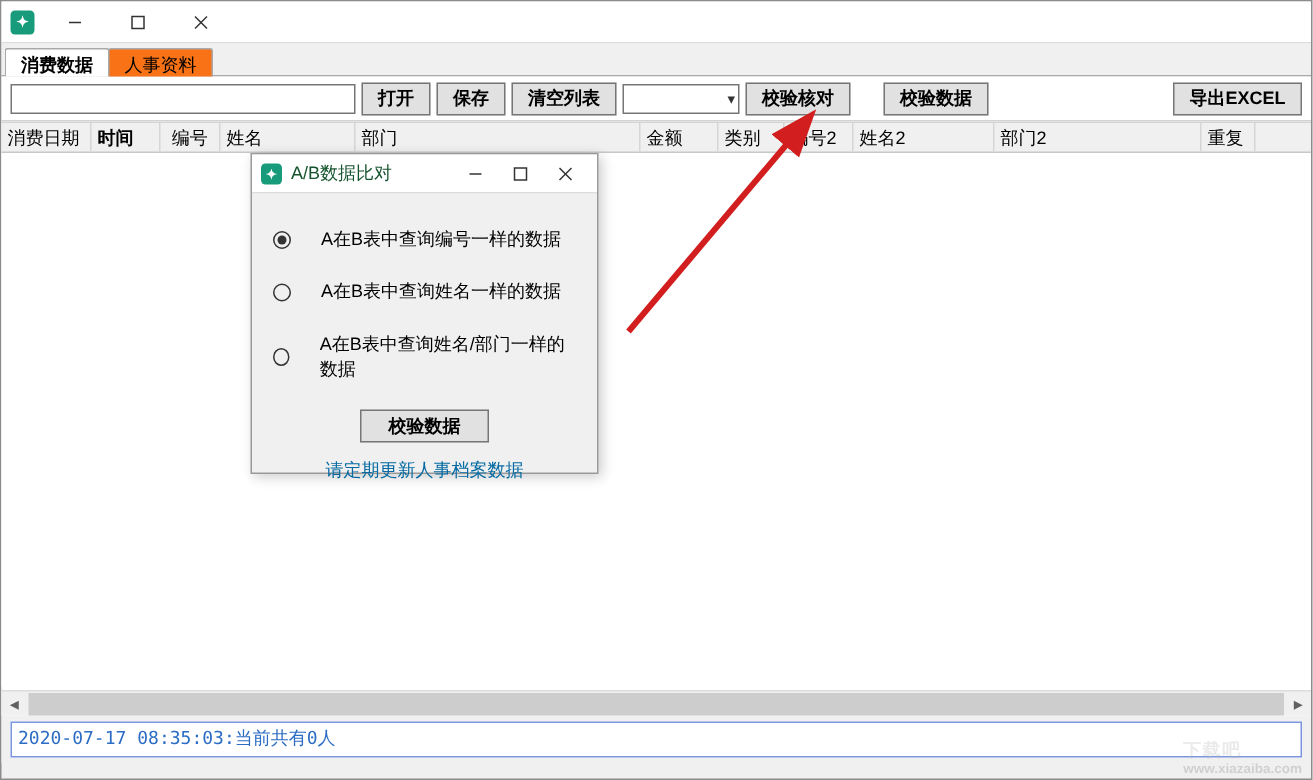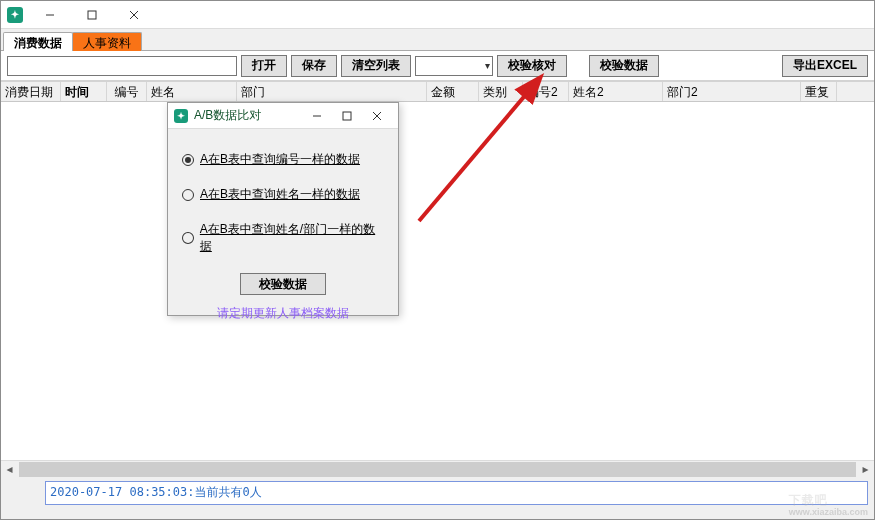--- a/index.html
+++ b/index.html
@@ -43,36 +43,36 @@
   .th.w-rep   { width: 36px; }
   
   .grid-body { background: #fff; height: 356px; }
   
   
   .hscroll { position: absolute; bottom: 0; left: 0; right: 0; height: 17px; background: #f0f0f0; border-top: 1px solid #dcdcdc; display: flex; align-items: center; }
   .hscroll .arrow { width: 17px; height: 17px; display:flex; align-items:center; justify-content:center; color:#606060; }
   .hscroll .thumb { height: 15px; background: #cdcdcd; flex:1; margin: 1px; }
   
   
-  .status-wrap { padding: 4px 6px; background:#f0f0f0;margin-left:38px; }
+  .status-wrap { padding: 4px 6px; background:#f0f0f0; }
   .status { background: #fff; border: 1px solid #7a96df; height: 24px; padding: 2px 4px; color: #2b6cc4; font-family: "SimSun", monospace;}
   
   
   .dialog { position: absolute; left: 166px; top: 101px; width: 232px; height: 214px; background: #f0f0f0; border: 1px solid #9a9a9a; box-shadow: 2px 2px 8px rgba(0,0,0,0.2); }
   .dialog .dlg-titlebar { height: 26px; background: #fff; display: flex; align-items: center; padding: 0 6px; border-bottom: 1px solid #dcdcdc; }
   .dlg-titlebar .app-icon { width: 14px; height: 14px; background: #189b7a; border-radius: 3px; margin-right: 6px; display:flex; align-items:center; justify-content:center; color:#fff; font-size:9px; font-weight:bold;}
   .dlg-titlebar .title { flex: 1; color: #14532d; }
   .dlg-controls { display: flex; }
   .dlg-btn { width: 30px; height: 22px; display: flex; align-items: center; justify-content: center; color: #555; }
   .dlg-body { padding: 12px 14px 6px 14px; }
-  .radio-row { display: flex; align-items: center; margin: 10px 0 18px 0; gap: 6px; text-decoration: underline; }
+  .radio-row { display: flex; align-items: center; margin: 10px 0 18px 0; gap: 20px; }
   .radio { width: 12px; height: 12px; border: 1px solid #333; border-radius: 50%; display:inline-flex; align-items:center; justify-content:center; }
   .radio.checked::after { content:""; width:6px; height:6px; background:#333; border-radius:50%; }
   .dlg-action { display:flex; justify-content:center; margin-top: 8px; }
-  .dlg-footer { text-align:center; color: #8b5cf6; margin-top: 10px; font-size: 12px; }
+  .dlg-footer { text-align:center; color: #0369a1; margin-top: 10px; font-size: 12px; }
   
   
   .arrow-anno { position: absolute; left: 398px; top: 70px; pointer-events: none; }
   
   
   .watermark { position: absolute; right: 6px; bottom: 2px; font-size: 26px; font-weight: bold; color: rgba(180,180,180,0.28); letter-spacing: 1px; font-family: "SimSun", serif;}
   .watermark .sub { font-size: 9px; color: rgba(150,150,150,0.35); display:block; text-align:right; letter-spacing:0; margin-top:-4px;}
 </style>
 </head>
 <body>

